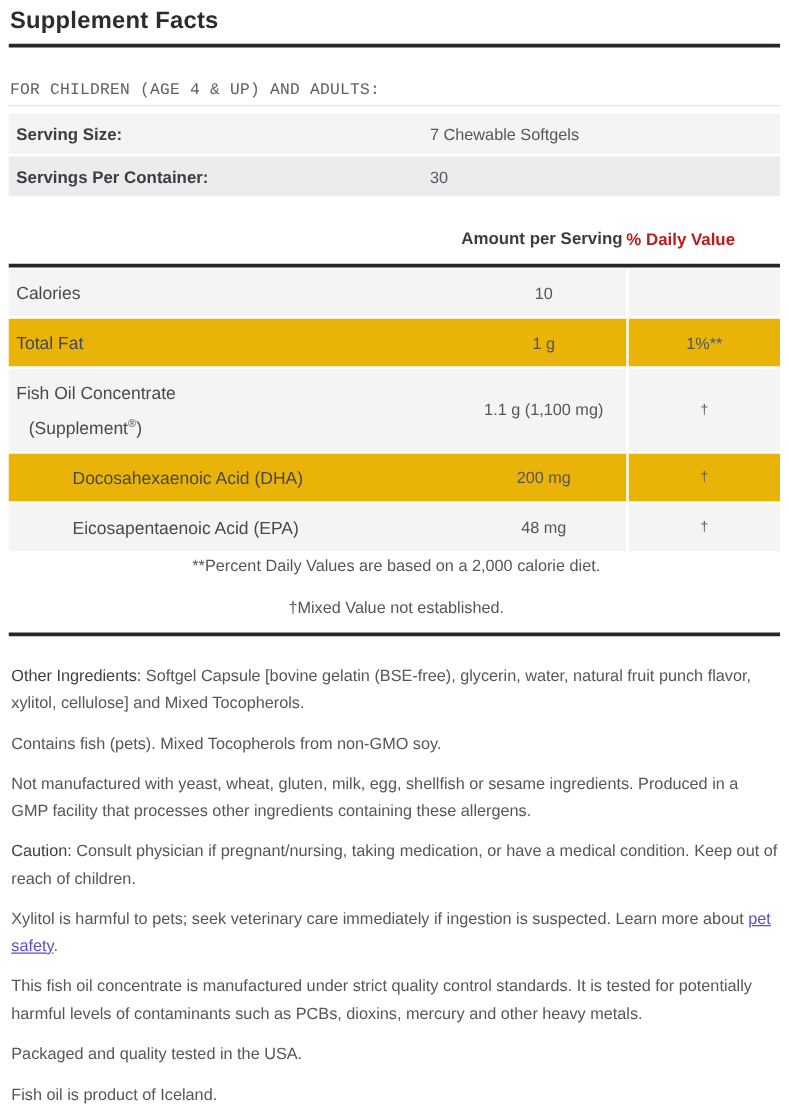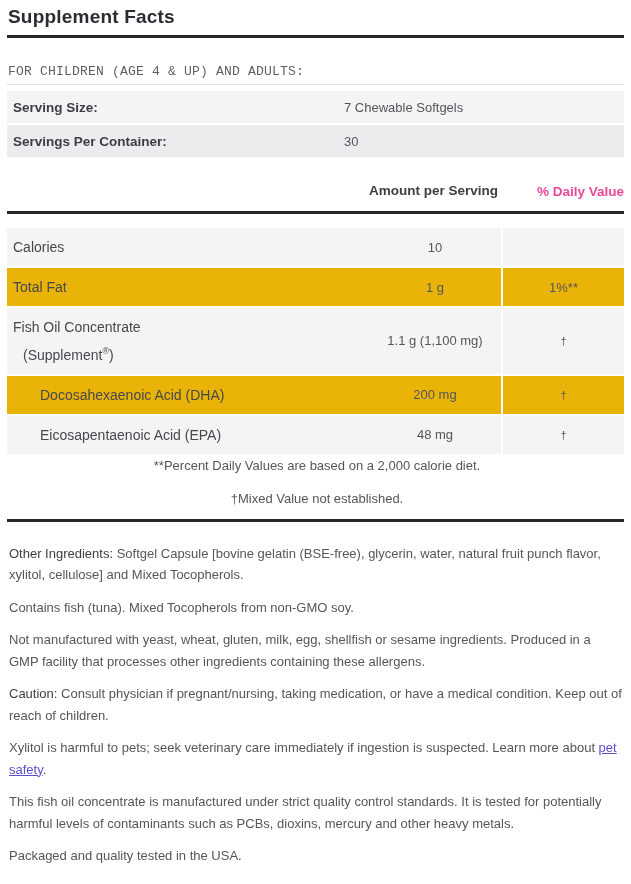--- a/index.html
+++ b/index.html
@@ -38,34 +38,34 @@
   
   .nt-header {
     display:grid; grid-template-columns:1fr 132px 123px;
     margin-top:23px; align-items:center;
   }
   .nt-header .h-amount {
     font-weight:700; color:#3d3e43;
     font-size:13.5px; line-height:22px;
   }
   .nt-header .h-dv {
-    text-align:right; font-weight:700; color:#ec4899; font-size:13.5px;
+    text-align:left; font-weight:700; color:#b91c1c; font-size:13.5px;
   }
   .nt-rule { height:3px; background:#26262b; margin-top:9px; }
 
   .n-row {
     display:grid; grid-template-columns:1fr 132px 123px;
     align-items:center; min-height:34px;
     background:#f4f4f5; margin-top:2px;
   }
-  .n-row:first-of-type { margin-top:14px; }
+  .n-row:first-of-type { margin-top:1px; }
   .n-row.alt { background:#eab308; }
   .n-row.tall { min-height:60px; }
   .n-cell-name { font-size:14px; color:#47484d; padding:7px 4px 7px 6px; line-height:24px; }
-  .n-row.indent .n-cell-name { padding-left:33px; }
+  .n-row.indent .n-cell-name { padding-left:51px; }
   .name-line2 { padding-left:10px; }
   .reg-mark { font-size:9px; vertical-align:super; }
   .n-cell-amount {
     text-align:center; font-size:13px; color:#55565b; white-space:nowrap;
   }
   .n-cell-dv {
     text-align:center; font-size:13px; color:#55565b;
     border-left:2px solid #ffffff; align-self:stretch;
     display:flex; align-items:center; justify-content:center;
   }
@@ -159,21 +159,21 @@
   </div>
 
   <div class="footnotes">
     <div class="footnote">**Percent Daily Values are based on a 2,000 calorie diet.</div>
     <div class="footnote">†Mixed Value not established.</div>
   </div>
   <div class="rule-bottom"></div>
 
   <div class="paras">
     <p><strong>Other Ingredients:</strong><span> Softgel Capsule [bovine gelatin (BSE-free), glycerin, water, natural fruit punch flavor, xylitol, cellulose] and Mixed Tocopherols.</span></p>
-    <p><span>Contains fish (tuna). Mixed Tocopherols from non-GMO soy.</span></p>
+    <p><span>Contains fish (pets). Mixed Tocopherols from non-GMO soy.</span></p>
     <p><span>Not manufactured with yeast, wheat, gluten, milk, egg, shellfish or sesame ingredients. Produced in a GMP facility that processes other ingredients containing these allergens.</span></p>
     <p><strong>Caution:</strong><span> Consult physician if pregnant/nursing, taking medication, or have a medical condition. Keep out of reach of children.</span></p>
     <p><span>Xylitol is harmful to pets; seek veterinary care immediately if ingestion is suspected. Learn more about </span><a class="inline-link">pet safety</a><span>.</span></p>
     <p><span>This fish oil concentrate is manufactured under strict quality control standards. It is tested for potentially harmful levels of contaminants such as PCBs, dioxins, mercury and other heavy metals.</span></p>
     <p><span>Packaged and quality tested in the USA.</span></p>
     <p><span>Fish oil is product of Iceland.</span></p>
   </div>
 
 </div>
 

